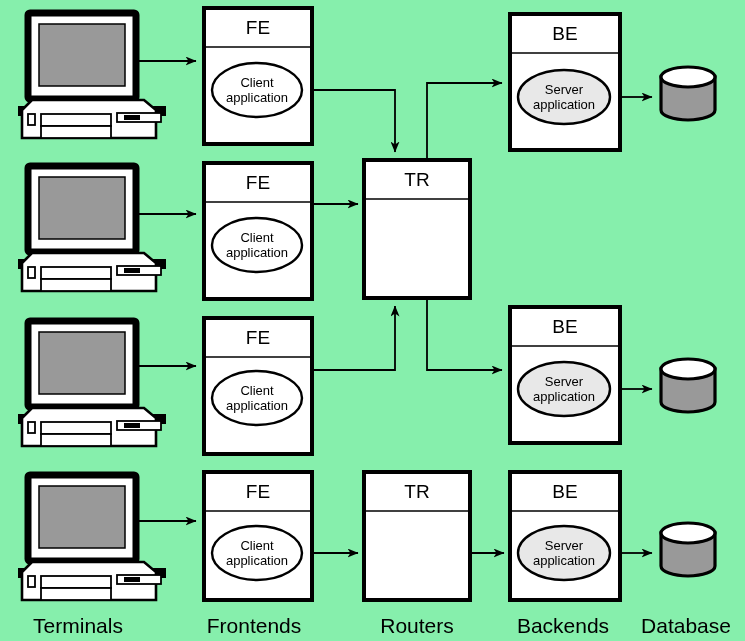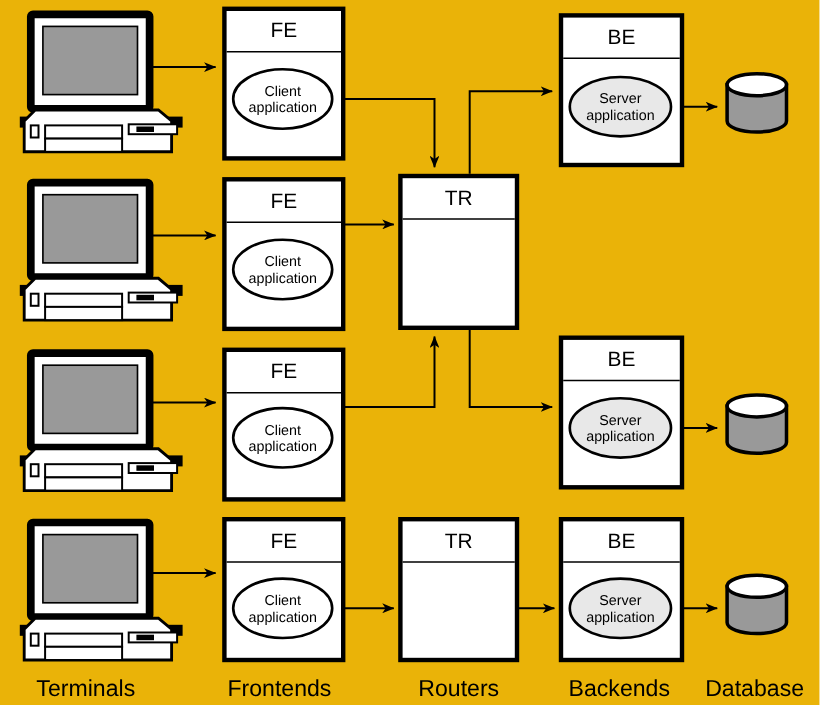--- a/index.html
+++ b/index.html
@@ -8,21 +8,21 @@
     padding: 0;
     background: #ffffff;
   }
   body {
     font-family: "Liberation Sans", sans-serif;
   }
   #diagram-root {
     position: relative;
     width: 745px;
     height: 641px;
-    background: #eab308;
+    background: #86efac;
     overflow: hidden;
     text-align: right;
   }
   #diagram-svg {
     position: absolute;
     left: 0;
     top: 0;
     width: 745px;
     height: 641px;
     display: block;

